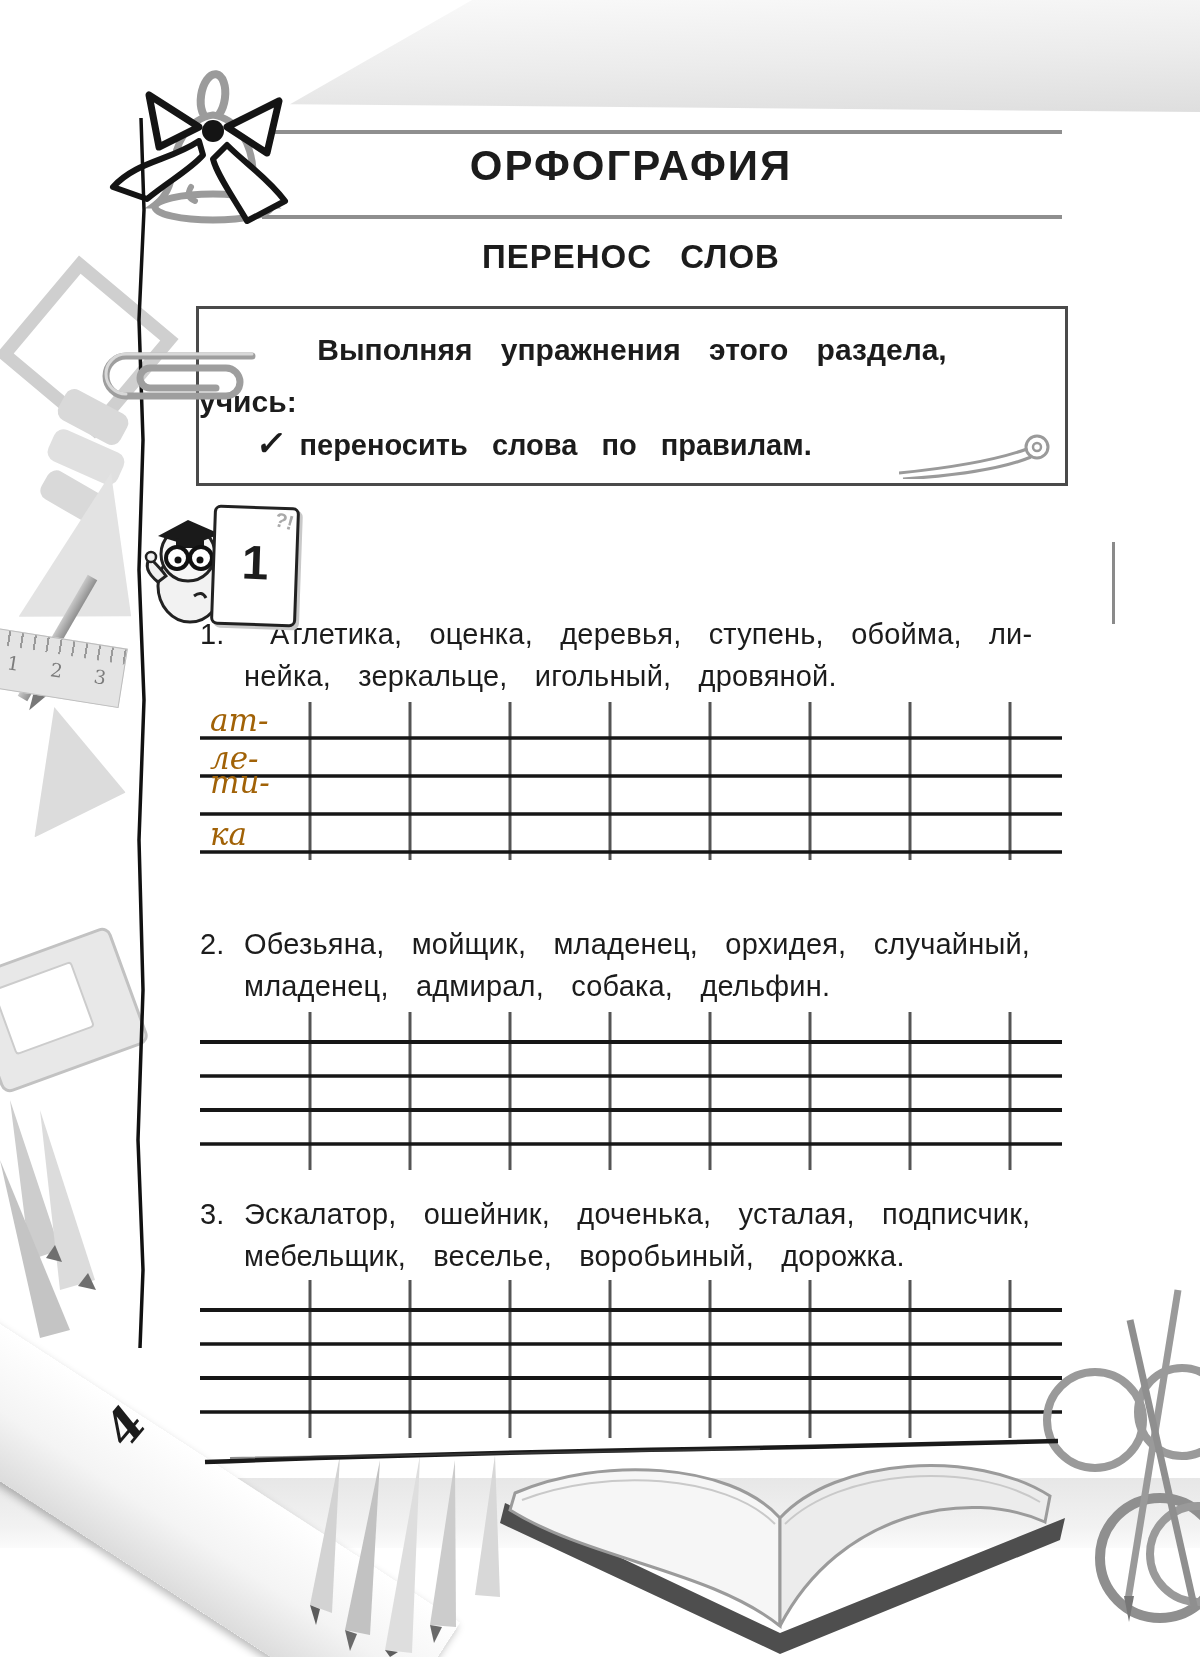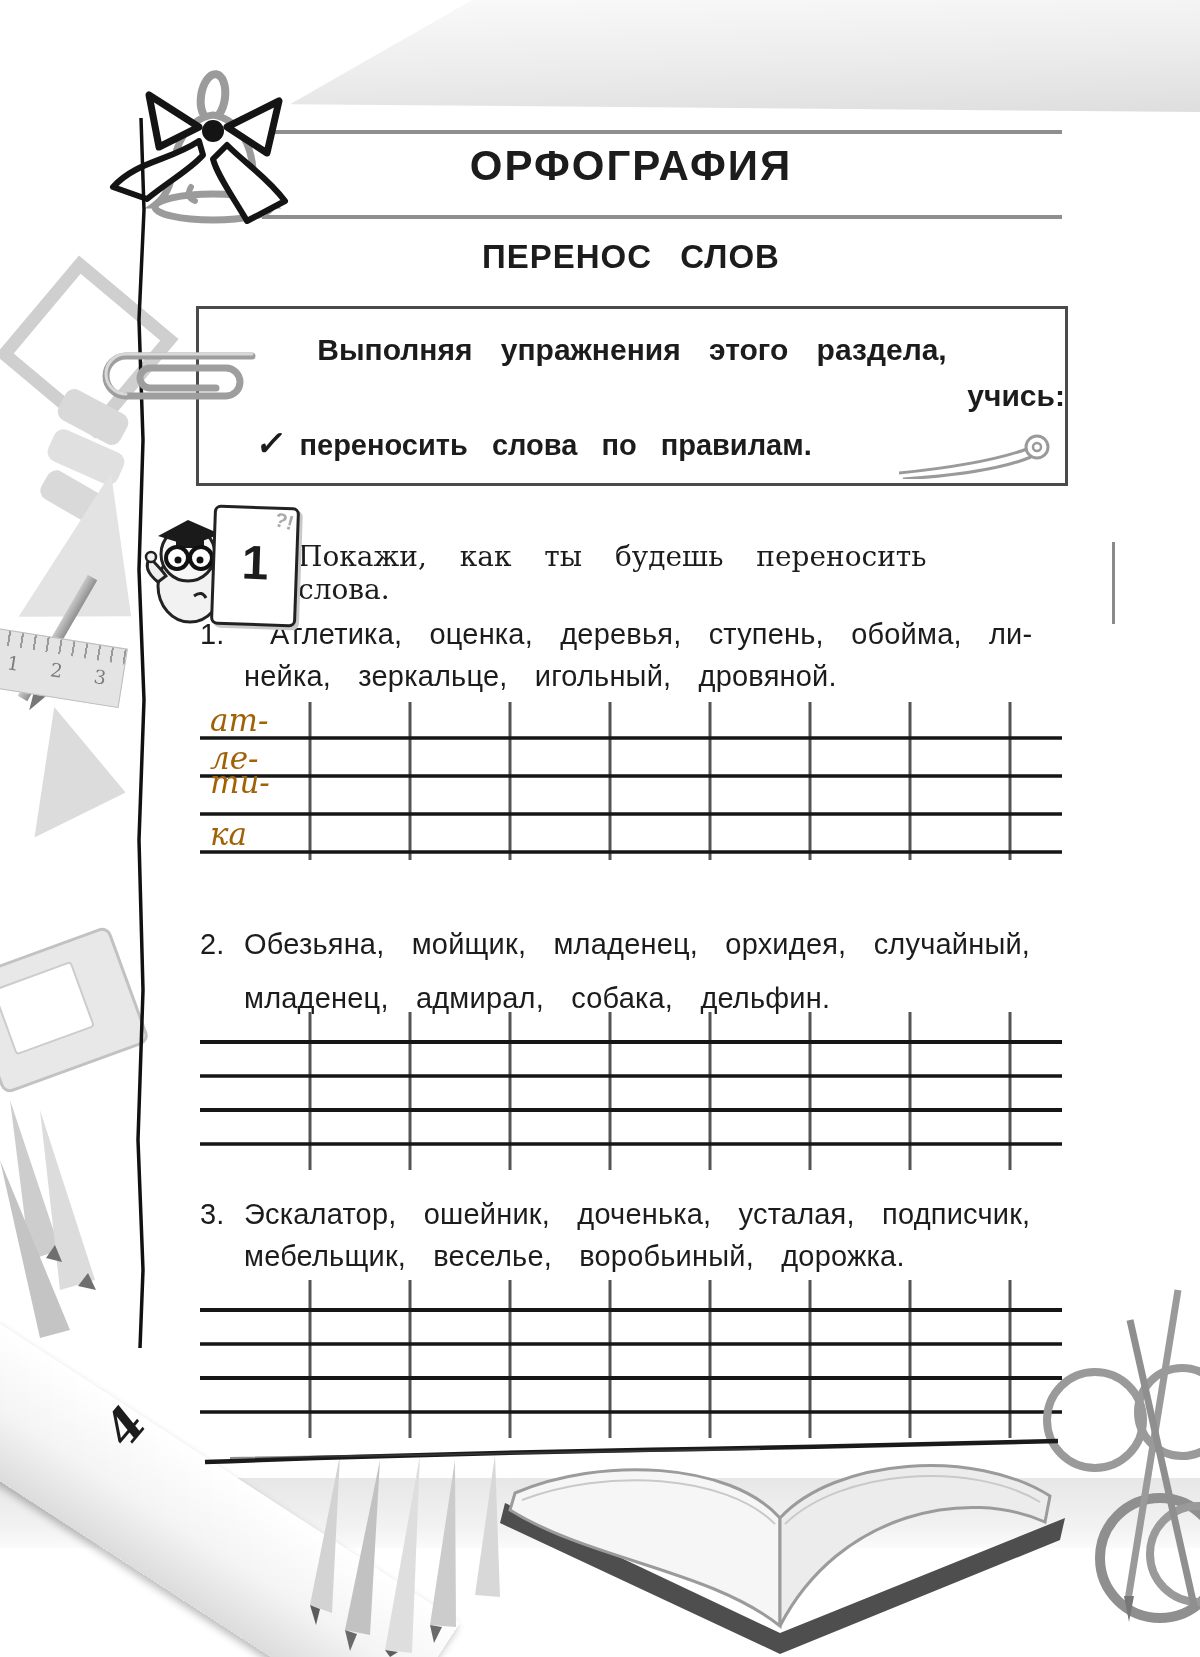--- a/index.html
+++ b/index.html
@@ -18,21 +18,21 @@
   .rule2{left:262px;top:215px;width:800px;}
   .page-title{left:200px;top:142px;width:862px;text-align:center;
     font-size:42px;font-weight:bold;letter-spacing:2px;z-index:2;}
   .page-subtitle{left:200px;top:238px;width:862px;text-align:center;
     font-size:33px;font-weight:bold;letter-spacing:1px;word-spacing:18px;z-index:2;}
   
   .goal-box{left:196px;top:306px;width:866px;height:174px;
     border:3px solid #4a4a4a;background:#fff;z-index:2;}
   .goal-line1{left:0;top:24px;width:100%;text-align:center;
     font-size:30px;font-weight:bold;word-spacing:20px;}
-  .goal-line2{left:0;top:70px;width:100%;text-align:right;
+  .goal-line2{left:0;top:76px;width:100%;text-align:left;
     font-size:30px;font-weight:bold;}
   .goal-check-row{left:58px;top:114px;font-size:29px;font-weight:bold;word-spacing:16px;}
   .check-glyph{display:inline-block;font-size:34px;font-weight:900;
     transform:skewX(-10deg);margin-right:14px;}
   
   .ex-card{left:212px;top:506px;width:80px;height:114px;background:#fff;
     border:3px solid #222;border-radius:7px;transform:rotate(2deg);
     box-shadow:3px 3px 0 #c9c9c9;z-index:3;}
   .ex-num{left:0;top:26px;width:100%;text-align:center;font-size:48px;font-weight:bold;}
   .ex-marks{right:3px;top:0px;font-size:20px;font-weight:bold;color:#a9a9a9;
@@ -167,21 +167,20 @@
     <circle cx="62" cy="48" r="3.5" fill="#111"></circle>
     <path d="M20,70 C10,62 6,54 12,46 C18,52 24,58 28,64 Z" fill="#eee" stroke="#222" stroke-width="3"></path>
     <circle cx="13" cy="45" r="5" fill="#f2f2f2" stroke="#222" stroke-width="2.5"></circle>
     <path d="M56,84 q8,-6 12,2" fill="none" stroke="#222" stroke-width="3"></path>
   </svg>
 
   <div class="abs ex-card">
     <div class="abs ex-marks">?!</div>
     <div class="abs ex-num">1</div>
   </div>
-  <div class="abs ex-instruction">Покажи, как ты будешь переносить слова.</div>
   <div class="abs ex-side-tick"></div>
 
   <div class="abs task-num" style="left:200px;top:618px;">1.</div>
   <div class="abs task-line" style="left:244px;top:618px;margin-left:26px;">Атлетика, оценка, деревья, ступень, обойма, ли-</div>
   <div class="abs task-line" style="left:244px;top:660px;">нейка, зеркальце, игольный, дровяной.</div>
 
   <div class="abs grid" style="top:700px;">
     <svg width="862" height="162" viewBox="0 0 862 162">
       <g stroke="#555" stroke-width="3">
         <line x1="110" y1="2" x2="110" y2="160"></line>
@@ -201,21 +200,21 @@
       </g>
     </svg>
     <div class="hw" style="top:2px;">ат-</div>
     <div class="hw" style="top:40px;">ле-</div>
     <div class="hw" style="top:64px;">ти-</div>
     <div class="hw" style="top:116px;">ка</div>
   </div>
 
   <div class="abs task-num" style="left:200px;top:928px;">2.</div>
   <div class="abs task-line" style="left:244px;top:928px;">Обезьяна, мойщик, младенец, орхидея, случайный,</div>
-  <div class="abs task-line" style="left:244px;top:970px;margin-top:12px;">младенец, адмирал, собака, дельфин.</div>
+  <div class="abs task-line" style="left:244px;top:970px;">младенец, адмирал, собака, дельфин.</div>
 
   <div class="abs grid" style="top:1012px;height:160px;">
     <svg width="862" height="160" viewBox="0 0 862 160">
       <g stroke="#555" stroke-width="3">
         <line x1="110" y1="0" x2="110" y2="158"></line>
           <line x1="210" y1="0" x2="210" y2="158"></line>
         <line x1="310" y1="0" x2="310" y2="158"></line>
           <line x1="410" y1="0" x2="410" y2="158"></line>
         <line x1="510" y1="0" x2="510" y2="158"></line>
           <line x1="610" y1="0" x2="610" y2="158"></line>

